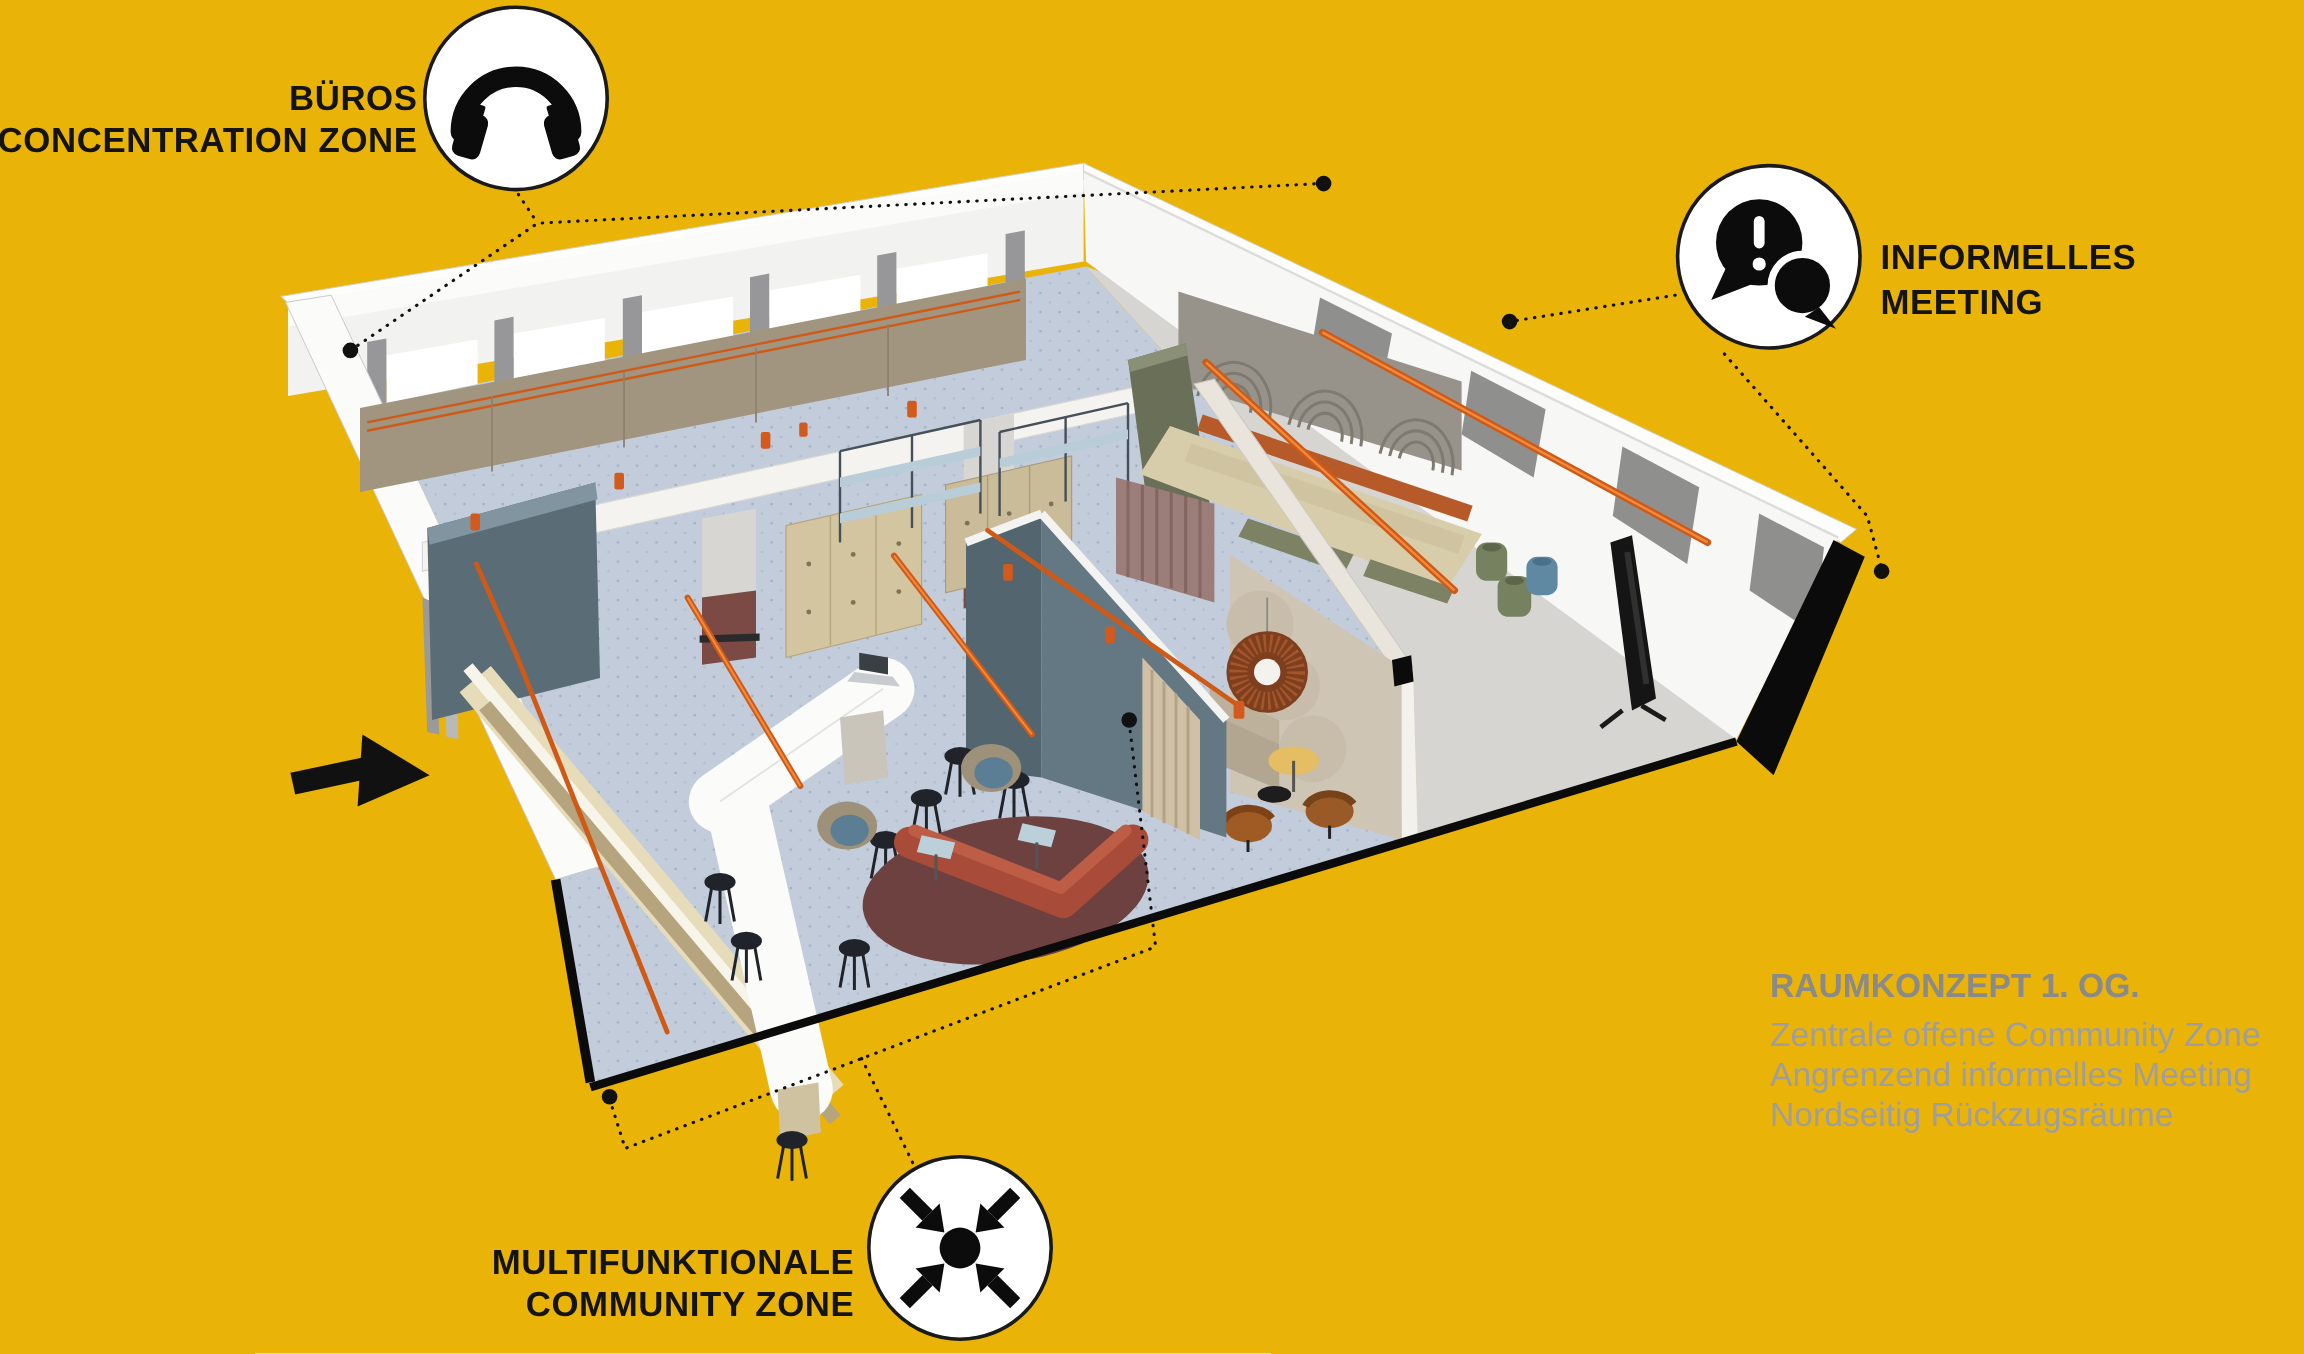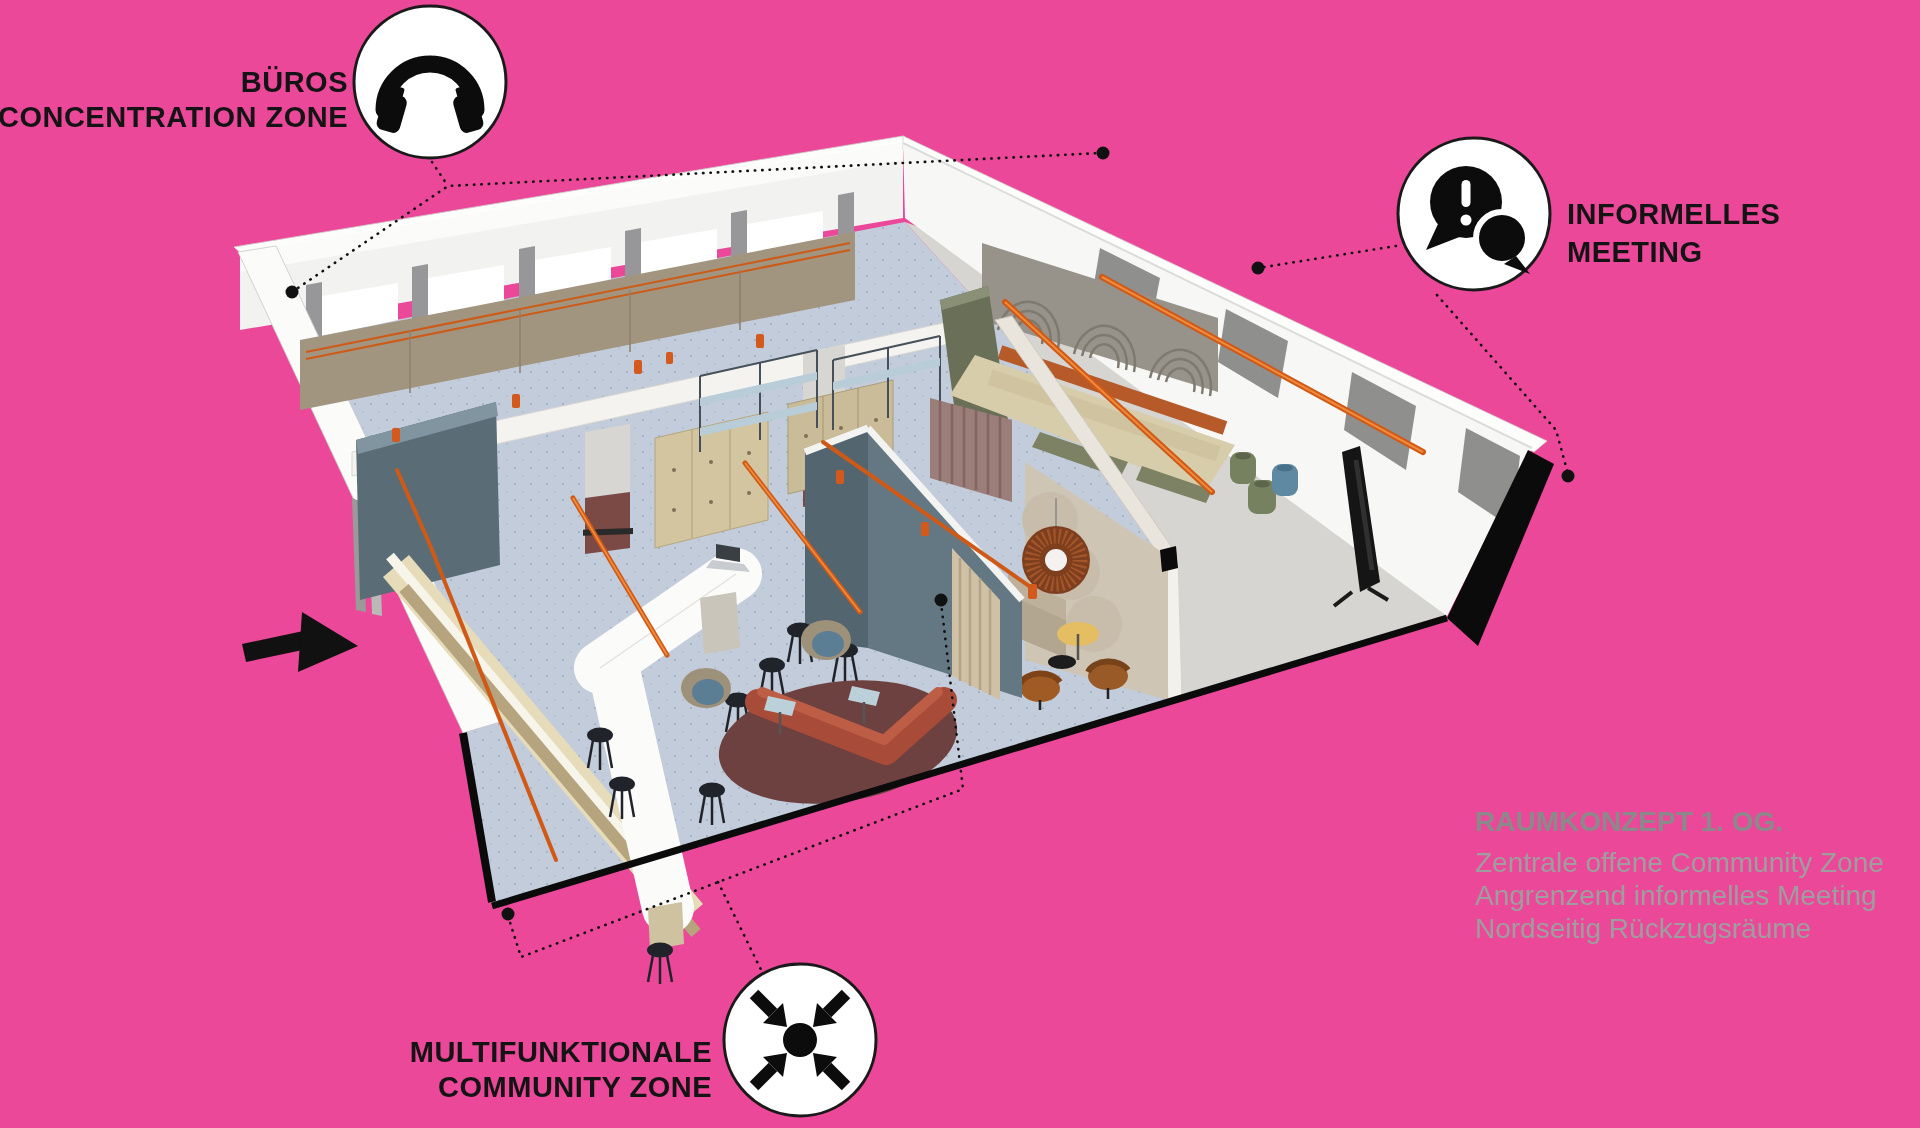--- a/index.html
+++ b/index.html
@@ -1,16 +1,16 @@
 <!DOCTYPE html>
 <html><head>
 <meta charset="utf-8">
 <style>
   html,body{margin:0;padding:0;background:#ffffff;}
-  .stage{position:relative;width:1920px;height:1128px;background:#ec4899;overflow:hidden;
+  .stage{position:relative;width:1920px;height:1128px;background:#eab308;overflow:hidden;
          font-family:"Liberation Sans", sans-serif;}
   svg{display:block;}
   .callout-label{font-family:"Liberation Sans", sans-serif;font-weight:bold;font-size:29px;
                  fill:#141414;letter-spacing:.5px;}
   .caption-title{font-family:"Liberation Sans", sans-serif;font-weight:bold;font-size:28px;fill:#8a8a8a;}
   .caption-line{font-family:"Liberation Sans", sans-serif;font-size:28px;fill:#9e9e9e;}
   .dotline{fill:none;stroke:#111;stroke-width:2.6;stroke-dasharray:.4 7;stroke-linecap:round;}
   .dot{fill:#111;}
   .badge{fill:#fff;stroke:#1a1a1a;stroke-width:3;}
 </style>

